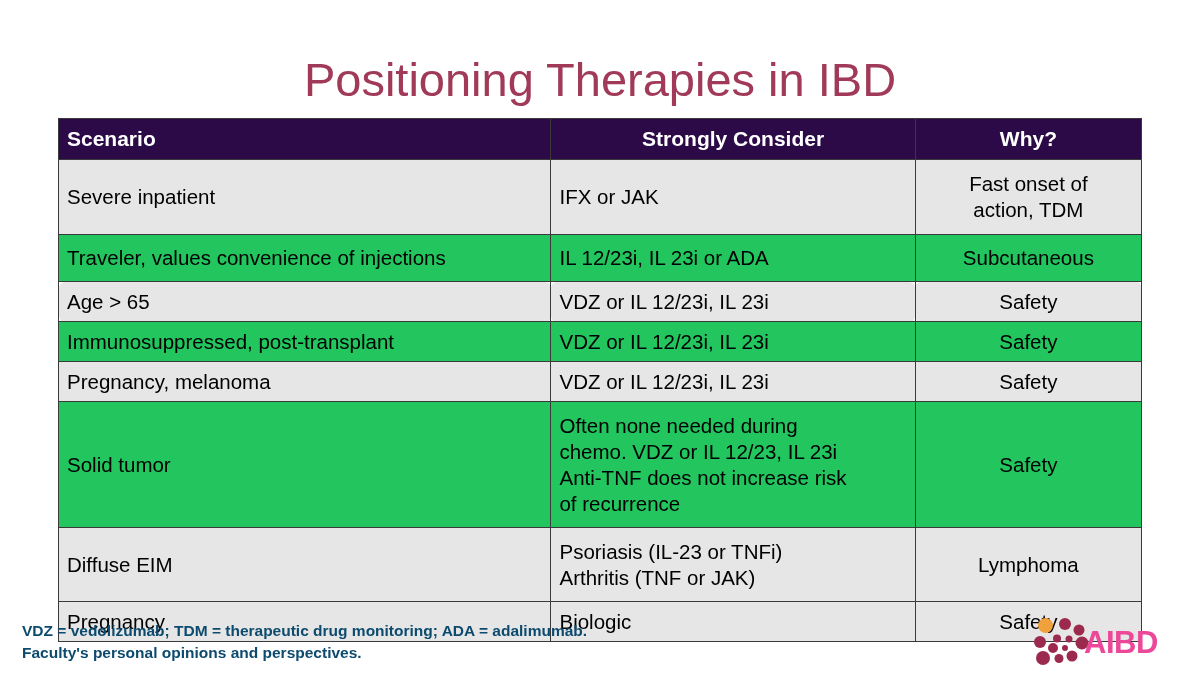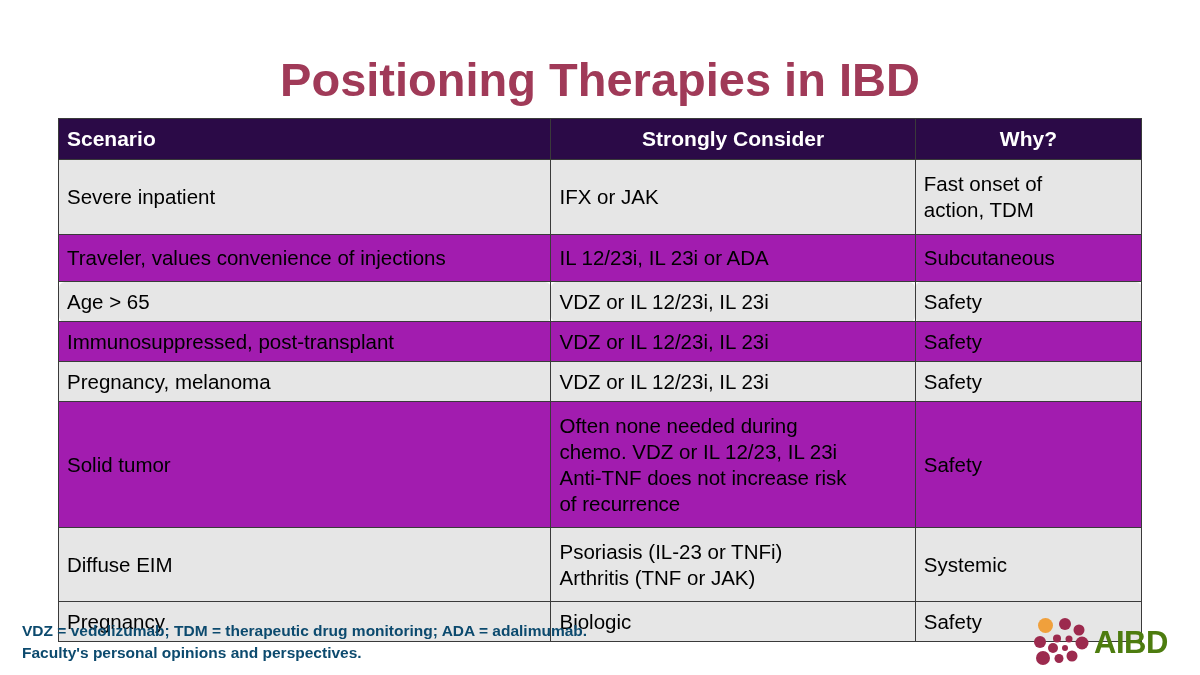--- a/index.html
+++ b/index.html
@@ -23,21 +23,21 @@
 
   
   #slide-title {
     position: absolute;
     top: 52px;
     left: 0;
     width: 1200px;
     text-align: center;
     font-size: 47px;
     line-height: 56px;
-    font-weight: 700;
+    font-weight: 400;
     color: #a03a58;
     letter-spacing: 0px;
     white-space: nowrap;
   }
 
   
   #therapy-table {
     position: absolute;
     left: 58px;
     top: 118px;
@@ -68,24 +68,24 @@
   .col-scenario  { width: 492px; }
   .col-consider  { width: 364px; }
   .col-why       { width: 226px; }
 
   th.th-scenario { text-align: left; padding-left: 12px; }
   th.th-consider { text-align: center; }
   th.th-why      { text-align: center; }
 
   td.cell-scenario { text-align: left; padding-left: 12px; }
   td.cell-consider { text-align: left; }
-  td.cell-why      { text-align: left; }
+  td.cell-why      { text-align: center; }
 
   tr.row-shaded td { background: #e6e6e6; }
-  tr.row-plain  td { background: #a21caf; }
+  tr.row-plain  td { background: #22c55e; }
 
   
   tr.r0 td { height: 66px; }
   tr.r1 td { height: 38px; }
   tr.r2 td { height: 31px; border-radius: 6px; }
   tr.r3 td { height: 31px; }
   tr.r4 td { height: 31px; }
   tr.r5 td { height: 117px; }
   tr.r6 td { height: 65px; }
   tr.r7 td { height: 31px; }
@@ -114,26 +114,26 @@
   }
   #logo-dots {
     position: absolute;
     left: 0;
     top: 0;
     width: 62px;
     height: 50px;
   }
   #logo-wordmark {
     position: absolute;
-    left: 62px;
+    left: 52px;
     top: 9px;
     font-size: 31px;
     line-height: 33px;
     font-weight: bold;
-    color: #4d7c0f;
+    color: #ec4899;
     letter-spacing: -0.5px;
   }
 </style>
 </head>
 <body>
 
 <div id="slide">
 
   <div id="slide-title">Positioning Therapies in IBD</div>
 
@@ -189,21 +189,21 @@
 chemo. VDZ or IL 12/23, IL 23i
 Anti-TNF does not increase risk
 of recurrence</td>
         <td class="cell-why multiline">Safety</td>
       </tr>
 
       <tr class="r6 row-shaded">
         <td class="cell-scenario multiline">Diffuse EIM</td>
         <td class="cell-consider multiline">Psoriasis (IL-23 or TNFi)
 Arthritis (TNF or JAK)</td>
-        <td class="cell-why multiline">Systemic</td>
+        <td class="cell-why multiline">Lymphoma</td>
       </tr>
 
       <tr class="r7 row-shaded">
         <td class="cell-scenario multiline">Pregnancy</td>
         <td class="cell-consider multiline">Biologic</td>
         <td class="cell-why multiline">Safety</td>
       </tr>
 
     </tbody>
   </table>

